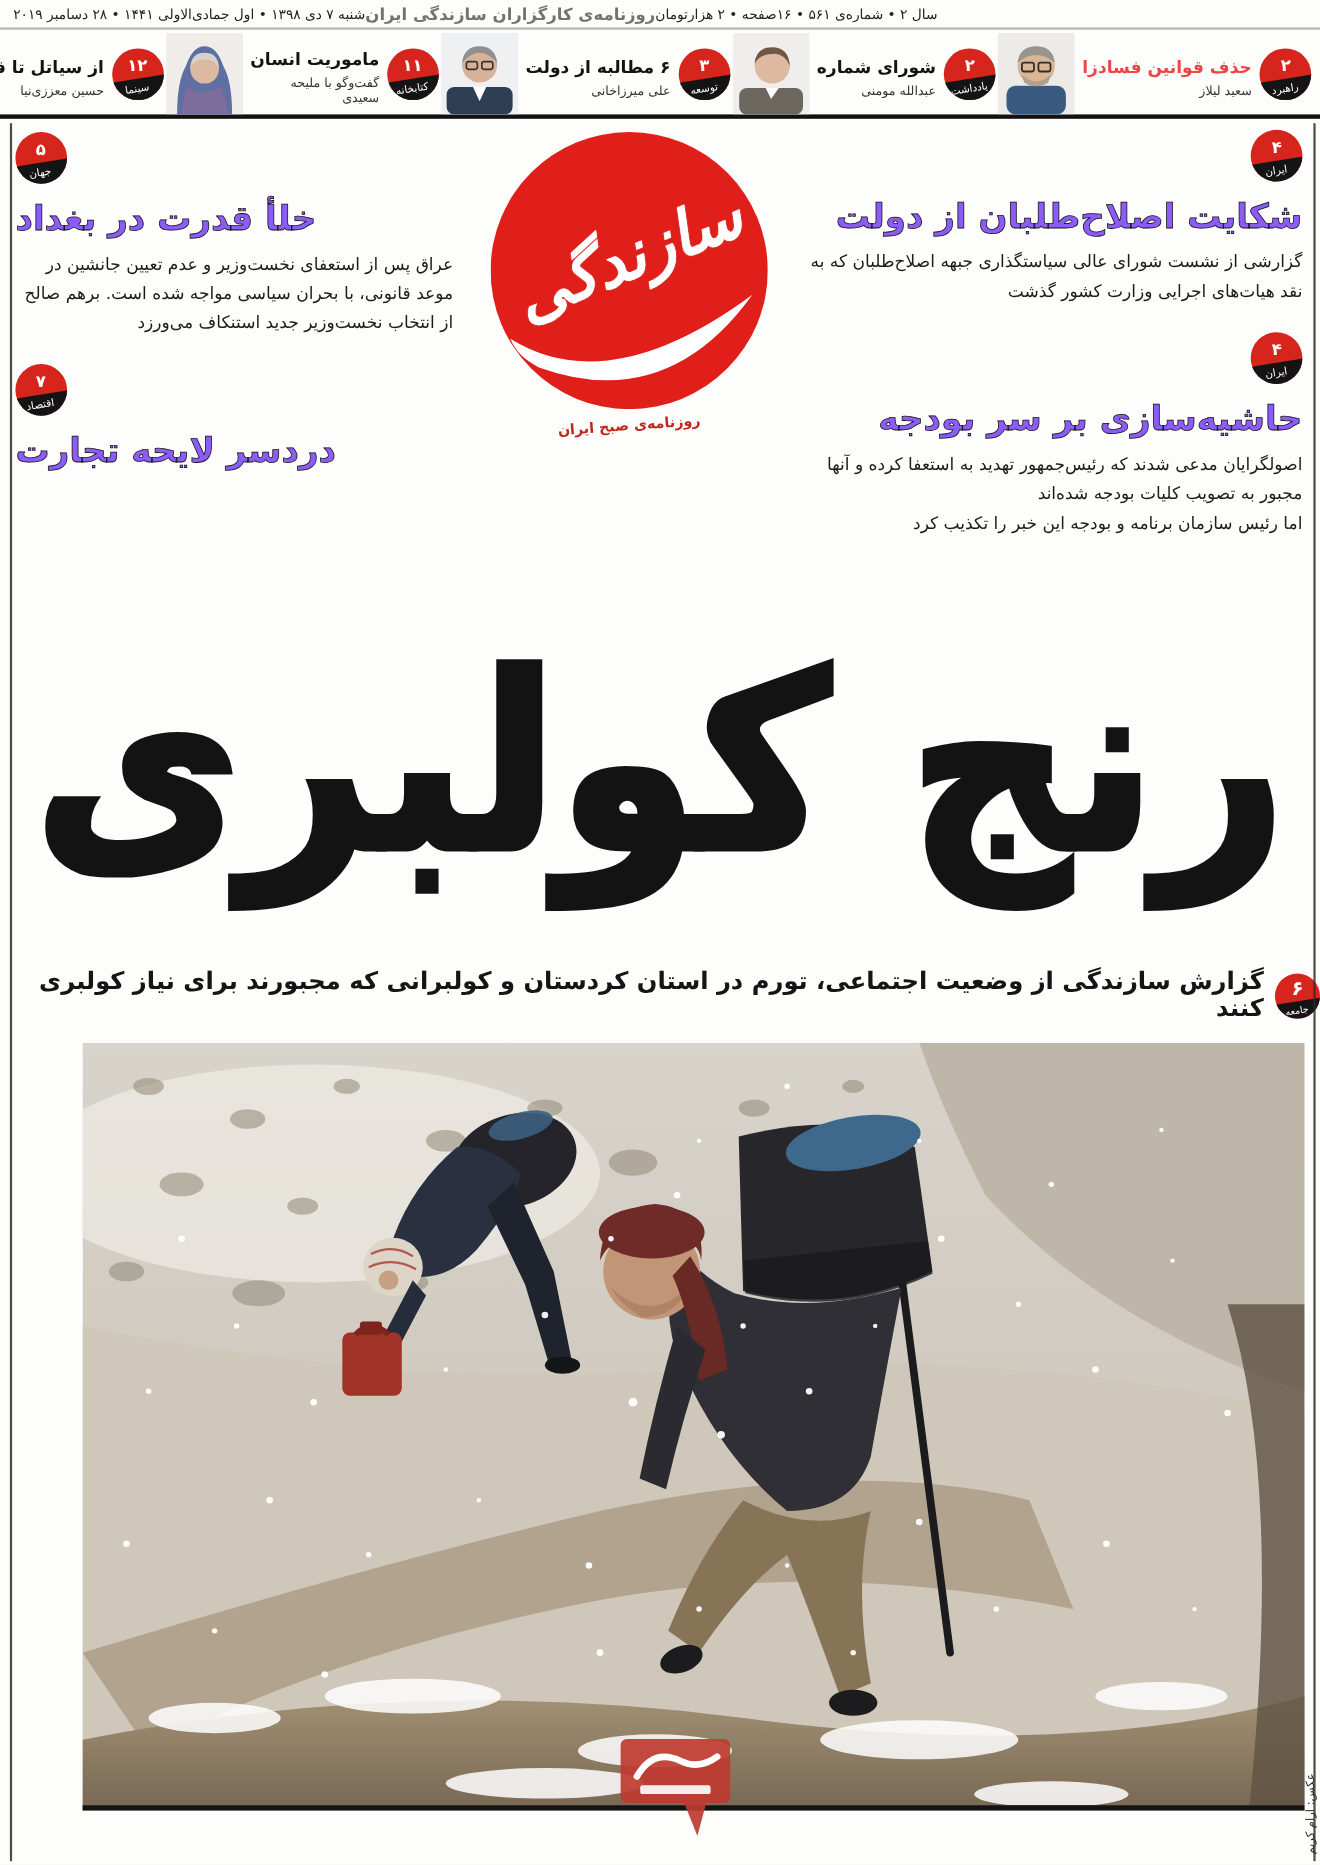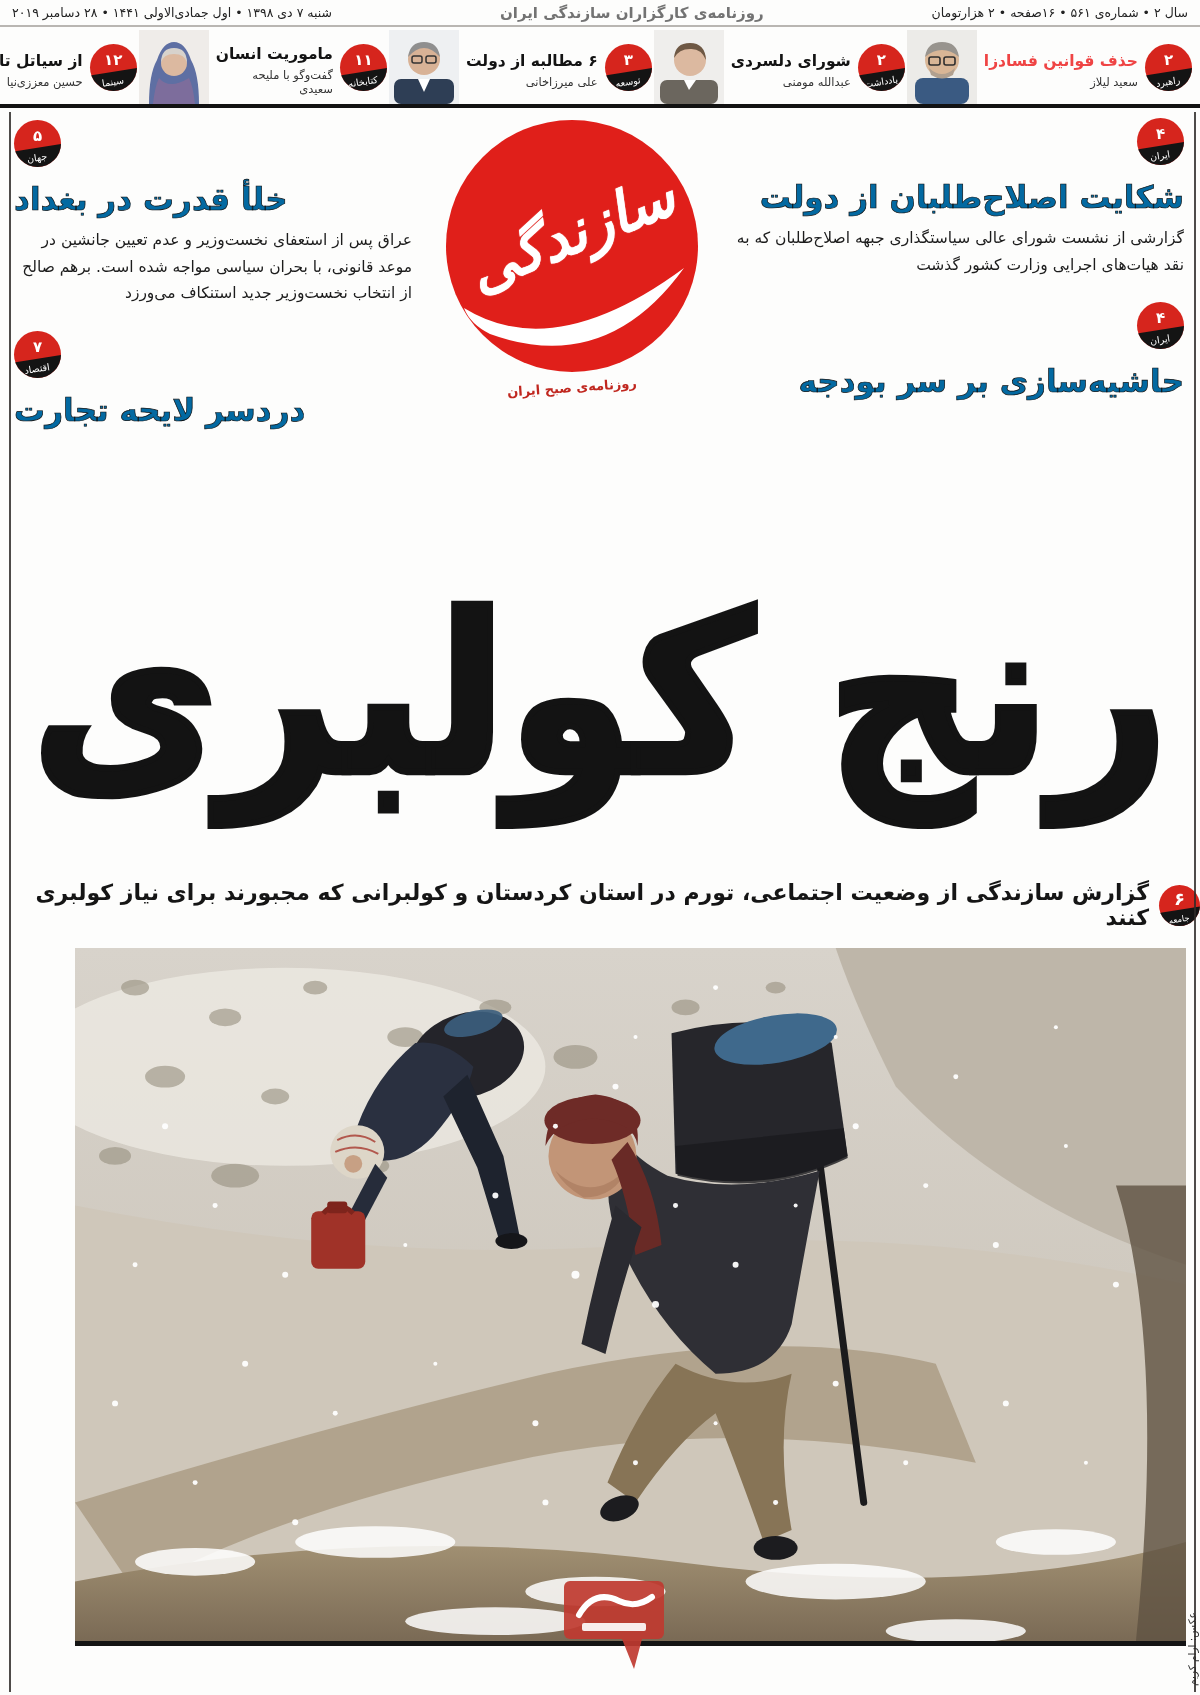--- a/index.html
+++ b/index.html
@@ -11,21 +11,21 @@
   }
   .page {
     position:relative;
     width:1200px; height:1695px;
     background:#fdfdfc;
     overflow:hidden;
   }
   
   .topbar {
     height:27px;
-    display:flex; align-items:center; justify-content:space-between;
+    display:flex; align-items:center; 
     padding:0 12px;
     font-size:12.5px; color:#222;
     border-bottom:2px solid #b9b6b2;
   }
   .topbar .meta { direction:rtl; white-space:nowrap; }
   .topbar .brand { direction:rtl; color:#737373; font-weight:bold; font-size:15px; white-space:nowrap; }
   
   .teasers {
     height:81px;
     display:flex; direction:rtl;
@@ -69,21 +69,21 @@
     grid-template-columns:398px 1fr 452px;
     padding:0 16px 0 14px;
     height:404px;
   }
   .story { direction:rtl; }
   .col-right { text-align:right; padding-top:10px; }
   .col-right .badge-row { display:flex; justify-content:flex-start; direction:rtl; }
   .col-left { text-align:right; padding-top:12px; }
   .col-left .badge-row { display:flex; justify-content:flex-end; direction:rtl; }
   .headline {
-    font-size:31px; font-weight:bold; color:#0369a1;
+    font-size:31px; font-weight:bold; color:#8b5cf6;
     letter-spacing:-0.5px; margin:14px 0 10px 0;
     -webkit-text-stroke:0.7px #0f0f0f;
   }
   .col-left .headline { text-align:left; }
   .body {
     font-size:15.5px; line-height:1.72; color:#1c1c1c;
     white-space:pre-line;
   }
   .story + .story { margin-top:24px; }
   
@@ -175,21 +175,21 @@
           </svg>
       </div>
     </div>
 
     <div class="teaser">
       <div class="badge">
         <div class="badge-num">۲</div>
         <div class="badge-sec">یادداشت</div>
       </div>
       <div class="t-text">
-        <div class="t-title">شورای دلسردی</div>
+        <div class="t-title">شورای شماره</div>
         <div class="t-author">عبدالله مومنی</div>
       </div>
       <div class="t-photo">
         <svg viewBox="0 0 70 74">
             <rect width="70" height="74" fill="#efeeec"></rect>
             <rect x="6" y="50" width="58" height="24" rx="7" fill="#6b665e"></rect>
             <path d="M30 50 L35 60 L42 50 Z" fill="#fff"></path>
             <circle cx="36" cy="30" r="16" fill="#dcb9a0"></circle>
             <path d="M20 28 Q21 13 36 13 Q51 13 52 30 Q47 18 36 19 Q25 19 20 28 Z" fill="#6e5844"></path>
           </svg>
@@ -299,20 +299,22 @@
         <div class="body">گزارشی از نشست شورای عالی سیاستگذاری جبهه اصلاح‌طلبان که به نقد هیات‌های اجرایی وزارت کشور گذشت</div>
       </div>
       <div class="story">
         <div class="badge-row">
           <div class="badge">
             <div class="badge-num">۴</div>
             <div class="badge-sec">ایران</div>
           </div>
         </div>
         <div class="headline">حاشیه‌سازی بر سر بودجه</div>
+        <div class="body">اصولگرایان مدعی شدند که رئیس‌جمهور تهدید به استعفا کرده و آنها مجبور به تصویب کلیات بودجه شده‌اند
+اما رئیس سازمان برنامه و بودجه این خبر را تکذیب کرد</div>
       </div>
     </div>
 
   </div>
 
   <div class="lead">
     <div class="lead-title">رنج کولبری</div>
   </div>
 
   <div class="lead-sub">

